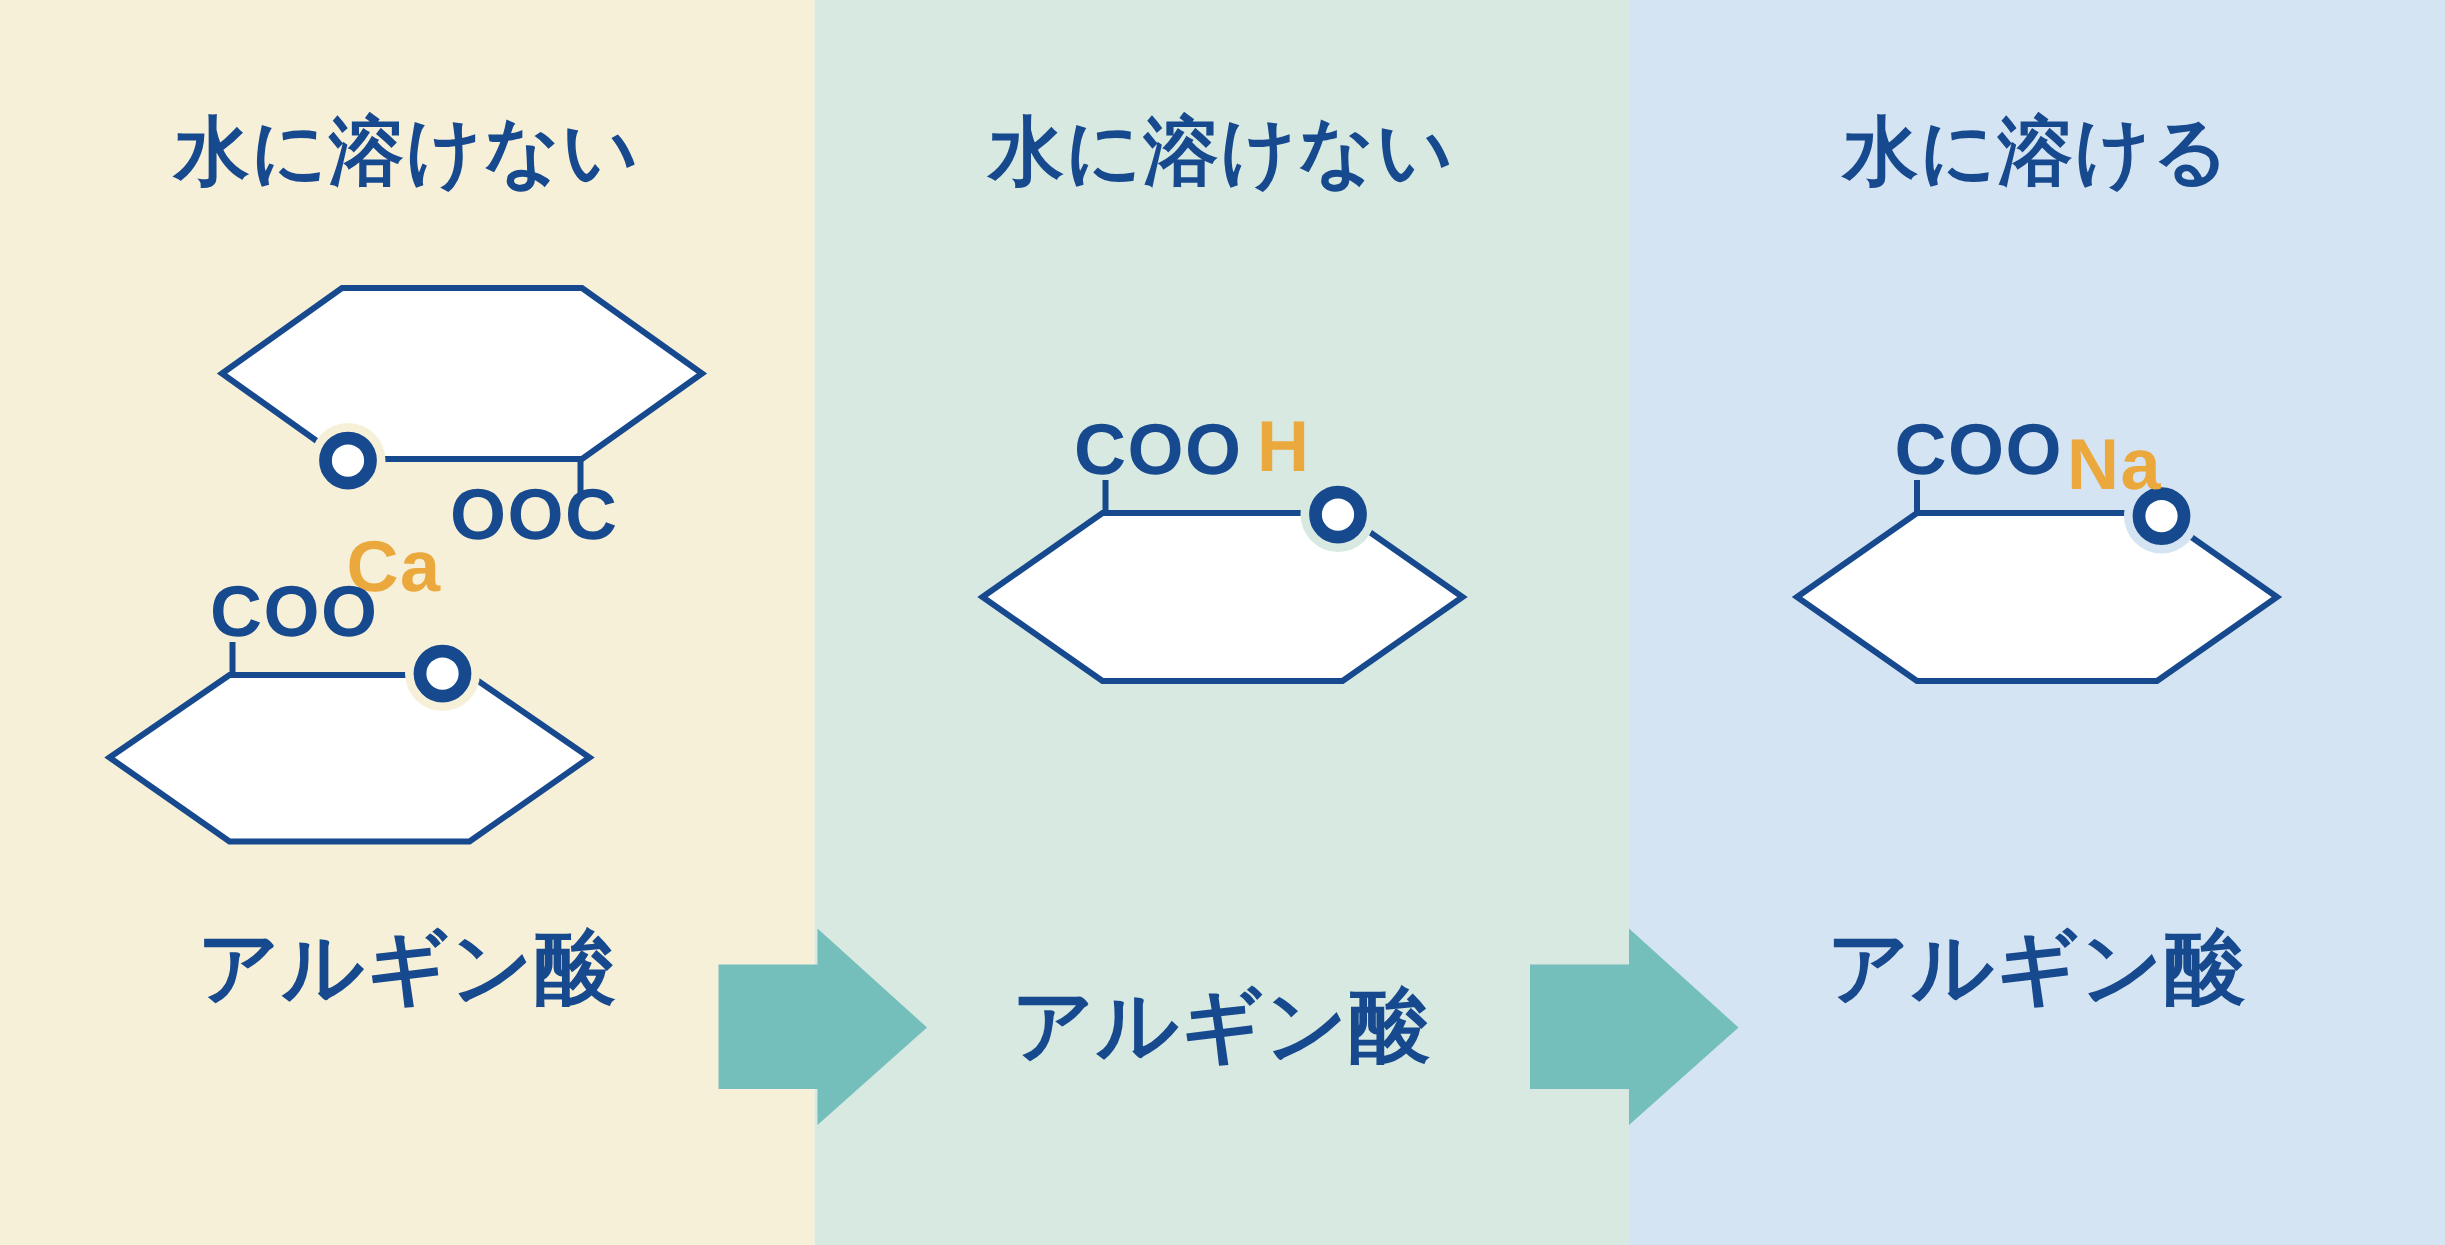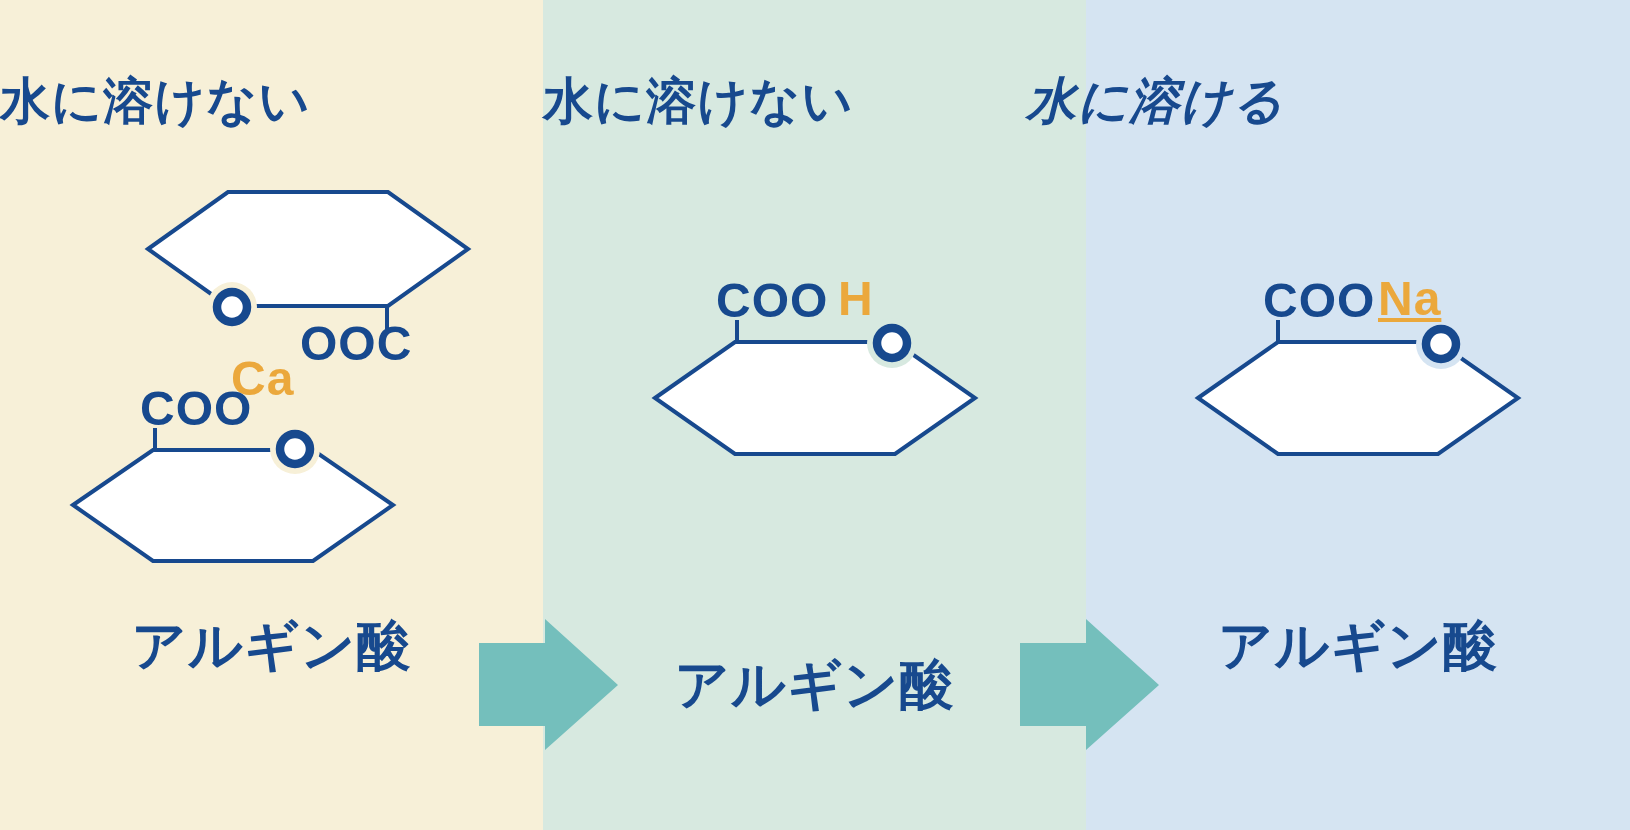--- a/index.html
+++ b/index.html
@@ -8,26 +8,26 @@
     position:relative;width:1630px;height:830px;overflow:hidden;
     background:#ffffff;
   }
   .panel{position:absolute;top:0;height:830px;}
   .p-cal {left:0;    width:543px;background:var(--calcium-bg);}
   .p-acid{left:543px; width:543px;background:var(--acid-bg);}
   .p-sod {left:1086px;width:544px;background:var(--sodium-bg);}
 
   .title{
     position:absolute;top:74px;font-size:50px;font-weight:700;
-    color:var(--ink);text-align:left;line-height:1.1;
+    color:var(--ink);text-align:center;line-height:1.1;
     letter-spacing:1px;white-space:nowrap;
   }
   .t-cal {left:0;width:543px;}
   .t-acid{left:543px;width:543px;}
-  .t-sod {left:1026px;width:544px;font-style:italic;}
+  .t-sod {left:1086px;width:544px;}
 
   svg.overlay{position:absolute;left:0;top:0;width:1630px;height:830px;}
   .hex{fill:#ffffff;stroke:var(--ink);stroke-width:4;stroke-linejoin:miter;}
   .bond{stroke:var(--ink);stroke-width:4;fill:none;}
   .halo-cal {fill:var(--calcium-bg);}
   .halo-acid{fill:var(--acid-bg);}
   .halo-sod {fill:var(--sodium-bg);}
   .oxy{fill:#ffffff;stroke:var(--ink);stroke-width:8.5;}
   .arrow{fill:var(--arrow);}
 
@@ -90,21 +90,21 @@
   </svg>
 
   <span class="chem" style="left:300px;top:320px;">OOC</span>
   <span class="chem accent" style="left:231px;top:355px;">Ca</span>
   <span class="chem" style="left:140px;top:385px;">COO</span>
 
   <span class="chem" style="left:716px;top:277px;">COO</span>
   <span class="chem accent" style="left:838px;top:275px;">H</span>
 
   <span class="chem" style="left:1263px;top:277px;">COO</span>
-  <span class="chem accent" style="left:1378px;top:275px;text-decoration:underline;">Na</span>
+  <span class="chem accent" style="left:1378px;top:287px;">Na</span>
 
   <div class="compound c-cal">
     <div>アルギン酸</div>
   </div>
   <div class="compound c-acid">
     <div>アルギン酸</div>
   </div>
   <div class="compound c-sod">
     <div>アルギン酸</div>
   </div>

